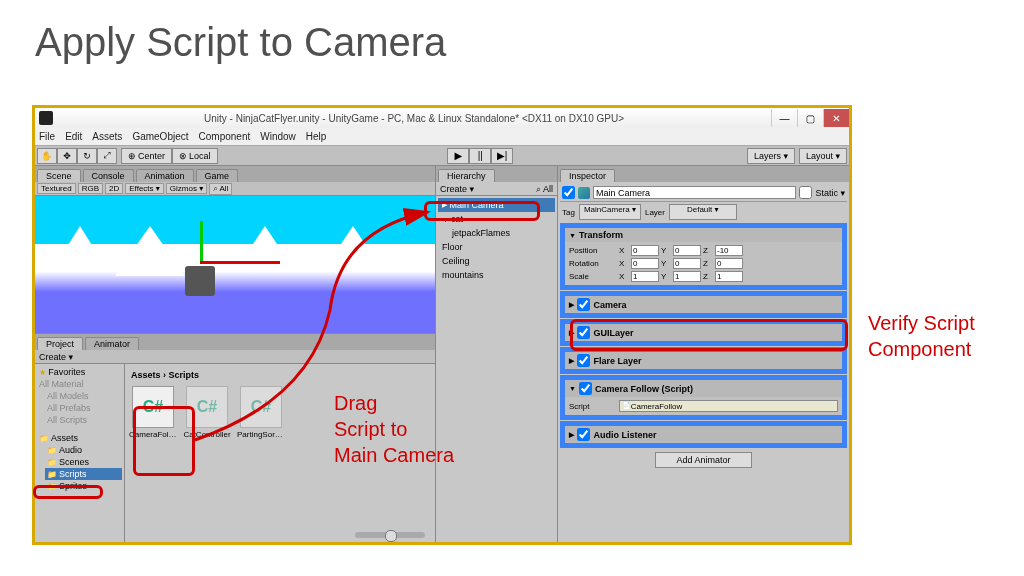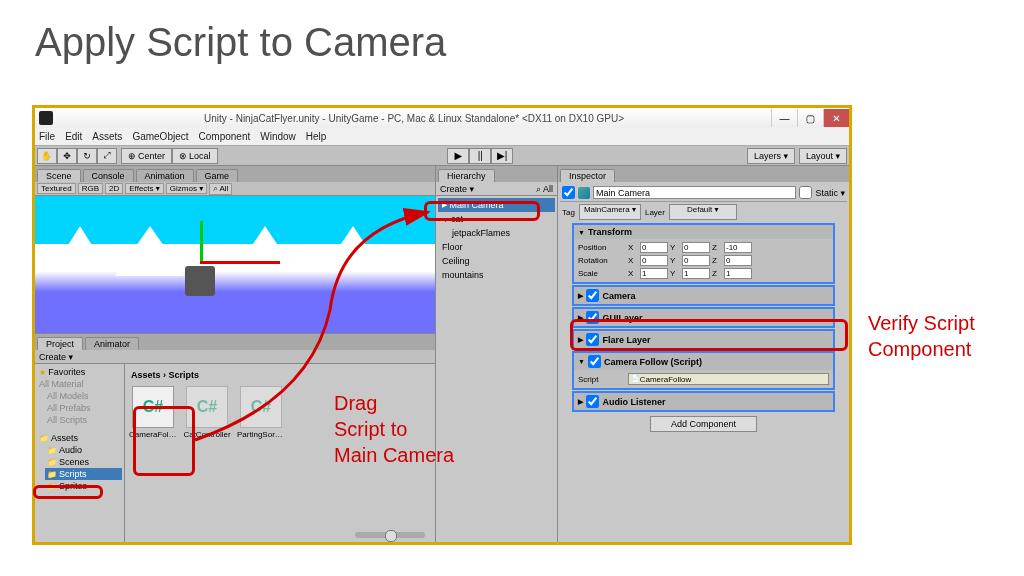--- a/index.html
+++ b/index.html
@@ -65,21 +65,21 @@
   .hier-item { padding: 2px 4px; }
   .hier-item.selected { background: #3e7ab8; color: #fff; display: flex; align-items: center; }
   .indent { margin-left: 10px; }
   
   .inspector { padding: 2px; font-size: 9px; }
   .insp-header { display: flex; align-items: center; padding: 2px; border-bottom: 1px solid #999; gap: 3px; }
   .insp-header input[type="text"] { flex: 1; font-size: 9px; height: 13px; border: 1px solid #888; padding: 0 2px; }
   .cube-icon { width: 12px; height: 12px; background: linear-gradient(135deg, #4a9, #27a); border-radius: 2px; }
   .tag-row { display: flex; padding: 2px; gap: 4px; font-size: 8px; align-items: center; }
   .tag-row select, .field-input { font-size: 8px; border: 1px solid #888; background: #ddd; height: 16px; }
-  .component { border: 2px solid #3b82f6; margin: 1px 12px; background: #c0c0c0; }
+  .component { border: 5px solid #3b82f6; margin: 1px 0; background: #c0c0c0; }
   .comp-header { background: #b8b8b8; padding: 2px 4px; display: flex; align-items: center; gap: 3px; font-weight: bold; font-size: 9px; }
   .comp-header .arrow { font-size: 7px; }
   .comp-body { padding: 2px 4px; }
   .comp-row { display: flex; align-items: center; gap: 2px; padding: 1px 0; font-size: 8px; }
   .comp-row .lbl { width: 48px; }
   .comp-row .axis-lbl { width: 10px; }
   .comp-row input { width: 28px; font-size: 8px; height: 11px; border: 1px solid #888; padding: 0 1px; }
   .script-field { flex: 1; background: #e8e8d0; border: 1px solid #888; height: 12px; padding: 0 2px; font-size: 8px; display: flex; align-items: center; }
   .add-comp-btn { display: block; margin: 4px auto; padding: 2px 20px; background: #ddd; border: 1px solid #888; font-size: 9px; }
   
@@ -325,21 +325,21 @@
         </div>
 
         <div class="component">
             <div class="comp-header">
               <span class="arrow">▶</span>
               <input type="checkbox" checked="" style="">
               <span>Audio Listener</span>
             </div>
           </div>
 
-        <button class="add-comp-btn">Add Component</button>
+        <button class="add-comp-btn">Add Animator</button>
       </div>
     </div>
   </div>
 </div>
 
 <div class="red-box rb-scripts-tree"></div>
 <div class="red-box rb-camerafollow"></div>
 <div class="red-box rb-maincamera"></div>
 <div class="red-box rb-script-comp"></div>
 

